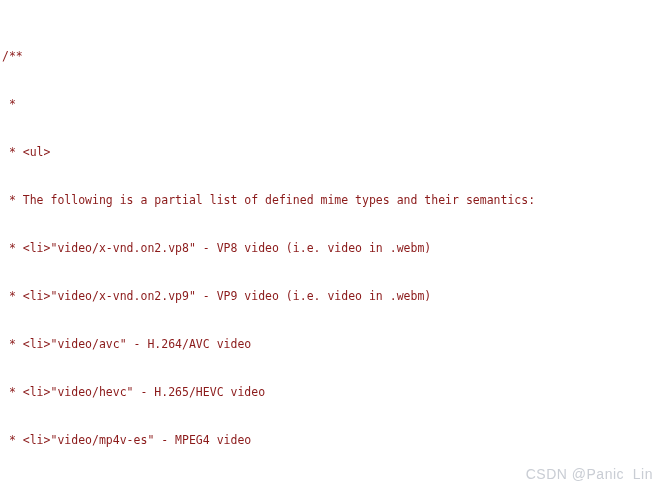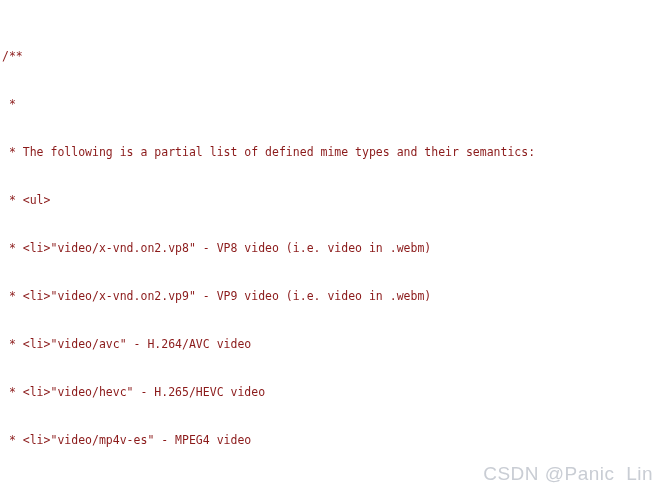--- a/index.html
+++ b/index.html
@@ -32,36 +32,36 @@
   }
   
   .doc {
     color: #8b1a1a;
   }
   .watermark {
     position: absolute;
     right: 8px;
     top: 466px;
     font-family: "Liberation Sans", sans-serif;
-    font-size: 19px;
+    font-size: 14px;
     color: #c9cdd4;
     letter-spacing: 0.5px;
     white-space: pre;
     pointer-events: none;
   }
 </style>
 </head>
 <body>
 
 <div id="editor">
 
   <div class="line doc">/**</div>
   <div class="line doc"> *</div>
+  <div class="line doc"> * &lt;ul&gt;</div>
   <div class="line doc"> * The following is a partial list of defined mime types and their semantics:</div>
-  <div class="line doc"> * &lt;ul&gt;</div>
   <div class="line doc"> * &lt;li&gt;"video/x-vnd.on2.vp8" - VP8 video (i.e. video in .webm)</div>
   <div class="line doc"> * &lt;li&gt;"video/x-vnd.on2.vp9" - VP9 video (i.e. video in .webm)</div>
   <div class="line doc"> * &lt;li&gt;"video/avc" - H.264/AVC video</div>
   <div class="line doc"> * &lt;li&gt;"video/hevc" - H.265/HEVC video</div>
   <div class="line doc"> * &lt;li&gt;"video/mp4v-es" - MPEG4 video</div>
   
   
   
   
   

